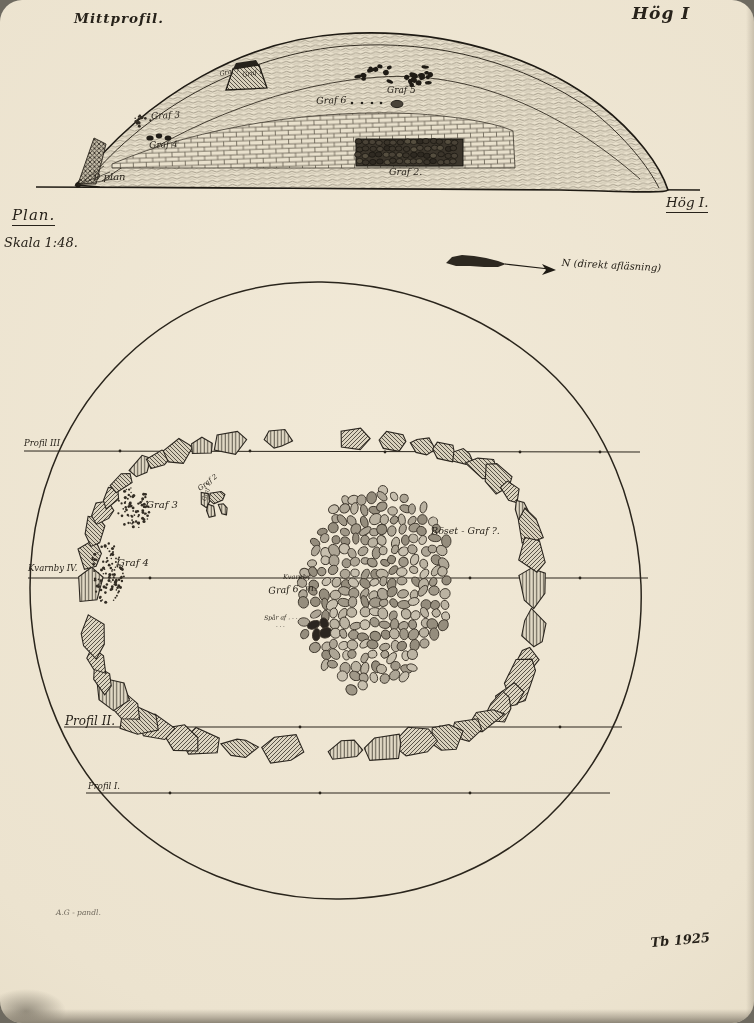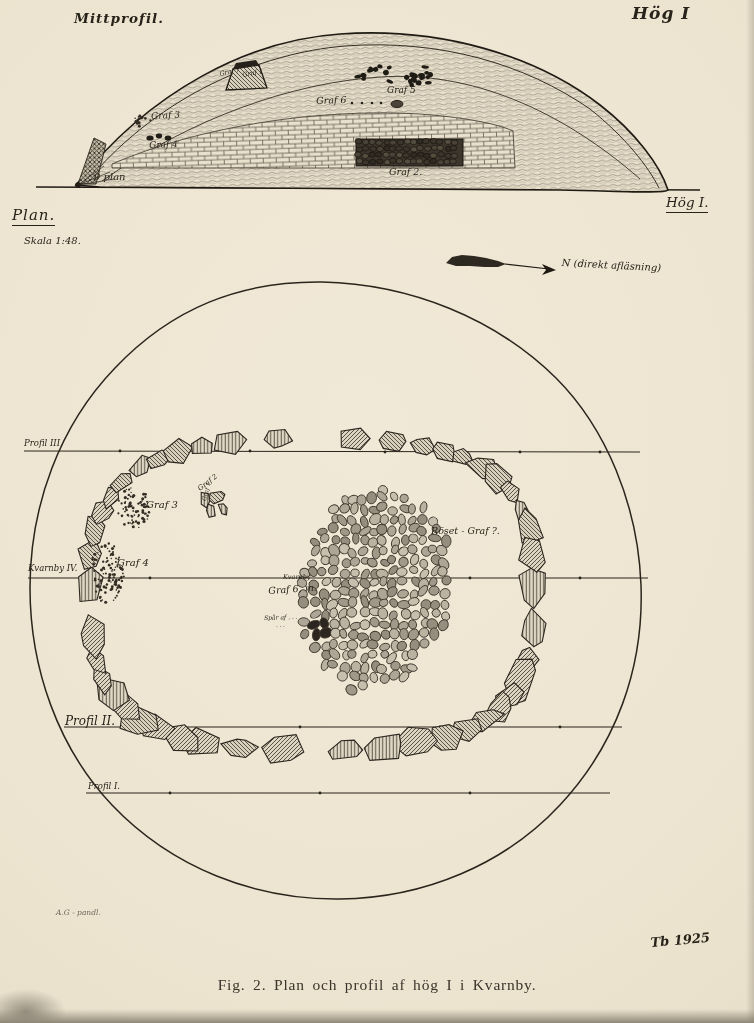--- a/index.html
+++ b/index.html
@@ -1,18 +1,18 @@
 <!DOCTYPE html>
 <html><head>
 <meta charset="utf-8">
 <style>
   html,body{margin:0;padding:0;background:#6e6a60;}
   .page{position:relative;width:754px;height:1023px;margin:0 auto;overflow:hidden;
     background:radial-gradient(130% 110% at 48% 42%, #f1e9d7 0%, #ece3cf 55%, #e3d9c2 82%, #d5cab1 100%);
-    font-family:"DejaVu Serif",serif;color:#27221a;}
+    font-family:"DejaVu Serif",serif;color:#27221a;border-radius:22px;}
   svg.art{position:absolute;left:0;top:0;}
   .hw{position:absolute;font-family:"DejaVu Serif",serif;font-style:italic;color:#27221a;
       white-space:nowrap;transform-origin:left top;line-height:1;}
   .ul{border-bottom:1.4px solid currentColor;padding-bottom:2px;}
   .caption{position:absolute;left:0;width:100%;text-align:center;
       font-family:"Liberation Serif",serif;font-style:normal;color:#3a332a;
       letter-spacing:0.8px;word-spacing:3px;}
   .pencil{color:#6f685c;}
   .edge-bottom{position:absolute;left:0;right:0;bottom:0;height:14px;
       background:linear-gradient(180deg,rgba(120,112,98,0) 0%,rgba(120,112,98,.45) 60%,#8d8677 100%);}
@@ -699,21 +699,21 @@
   <div class="hw" style="left:219px;top:71px;font-size:6.5px;transform:rotate(-12deg)">Graf 7</div>
   <div class="hw" style="left:242px;top:72px;font-size:6.5px;transform:rotate(-10deg)">Graf 1</div>
   <div class="hw" style="left:387px;top:86px;font-size:9px">Graf 5</div>
   <div class="hw" style="left:316px;top:96px;font-size:9.5px;transform:rotate(-2deg)">Graf 6</div>
   <div class="hw" style="left:151px;top:112px;font-size:9px;transform:rotate(-3deg)">Graf 3</div>
   <div class="hw" style="left:149px;top:141px;font-size:9px;transform:rotate(-2deg)">Graf 4</div>
   <div class="hw" style="left:389px;top:167px;font-size:9.5px">Graf 2.</div>
   <div class="hw" style="left:94px;top:172px;font-size:10px">0 plan</div>
 
   <div class="hw ul" style="left:12px;top:208px;font-size:15px;font-weight:400;letter-spacing:1px">Plan.</div>
-  <div class="hw" style="left:24px;top:236px;font-size:10px">Skala 1:48.</div>
+  <div class="hw" style="left:4px;top:236px;font-size:13px">Skala 1:48.</div>
   <div class="hw ul" style="left:666px;top:196px;font-size:13.5px;font-weight:400">Hög I.</div>
   <div class="hw" style="left:562px;top:258px;font-size:10px;transform:rotate(3deg)">N (direkt afläsning)</div>
 
   <div class="hw" style="left:24px;top:439px;font-size:8.5px">Profil III.</div>
   <div class="hw" style="left:28px;top:564px;font-size:8.5px">Kvarnby IV.</div>
   <div class="hw" style="left:65px;top:715px;font-size:12px">Profil II.</div>
   <div class="hw" style="left:88px;top:782px;font-size:8.5px">Profil I.</div>
 
   <div class="hw" style="left:146px;top:500px;font-size:10px">Graf 3</div>
   <div class="hw" style="left:197px;top:487px;font-size:7px;transform:rotate(-38deg)">Graf 2</div>
@@ -721,18 +721,17 @@
   <div class="hw" style="left:117px;top:558px;font-size:10px">Graf 4</div>
   <div class="hw" style="left:431px;top:526px;font-size:9.5px">Röset - Graf ?.</div>
   <div class="hw" style="left:283px;top:574px;font-size:6.5px">Kvarnby</div>
   <div class="hw" style="left:268px;top:586px;font-size:9.5px;transform:rotate(-4deg)">Graf 6, m.</div>
   <div class="hw" style="left:264px;top:615px;font-size:6px;transform:rotate(-2deg)">Spår af . . .</div>
   <div class="hw" style="left:276px;top:623px;font-size:5.5px">. . .</div>
 
   <div class="hw pencil" style="left:56px;top:909px;font-size:7.5px">A.G - pandl.</div>
   <div class="hw" style="left:650px;top:936px;font-size:13px;font-weight:700;transform:rotate(-5deg)">Tb 1925</div>
 
-  <div class="caption" style="top:976px;font-size:15.5px">Fig. 2.  Plan och profil af hög I i Kvarnby.</div>
 
   <div class="edge-right"></div>
   <div class="corner-bl"></div>
   <div class="edge-bottom"></div>
 </div>
 
 </body></html>

